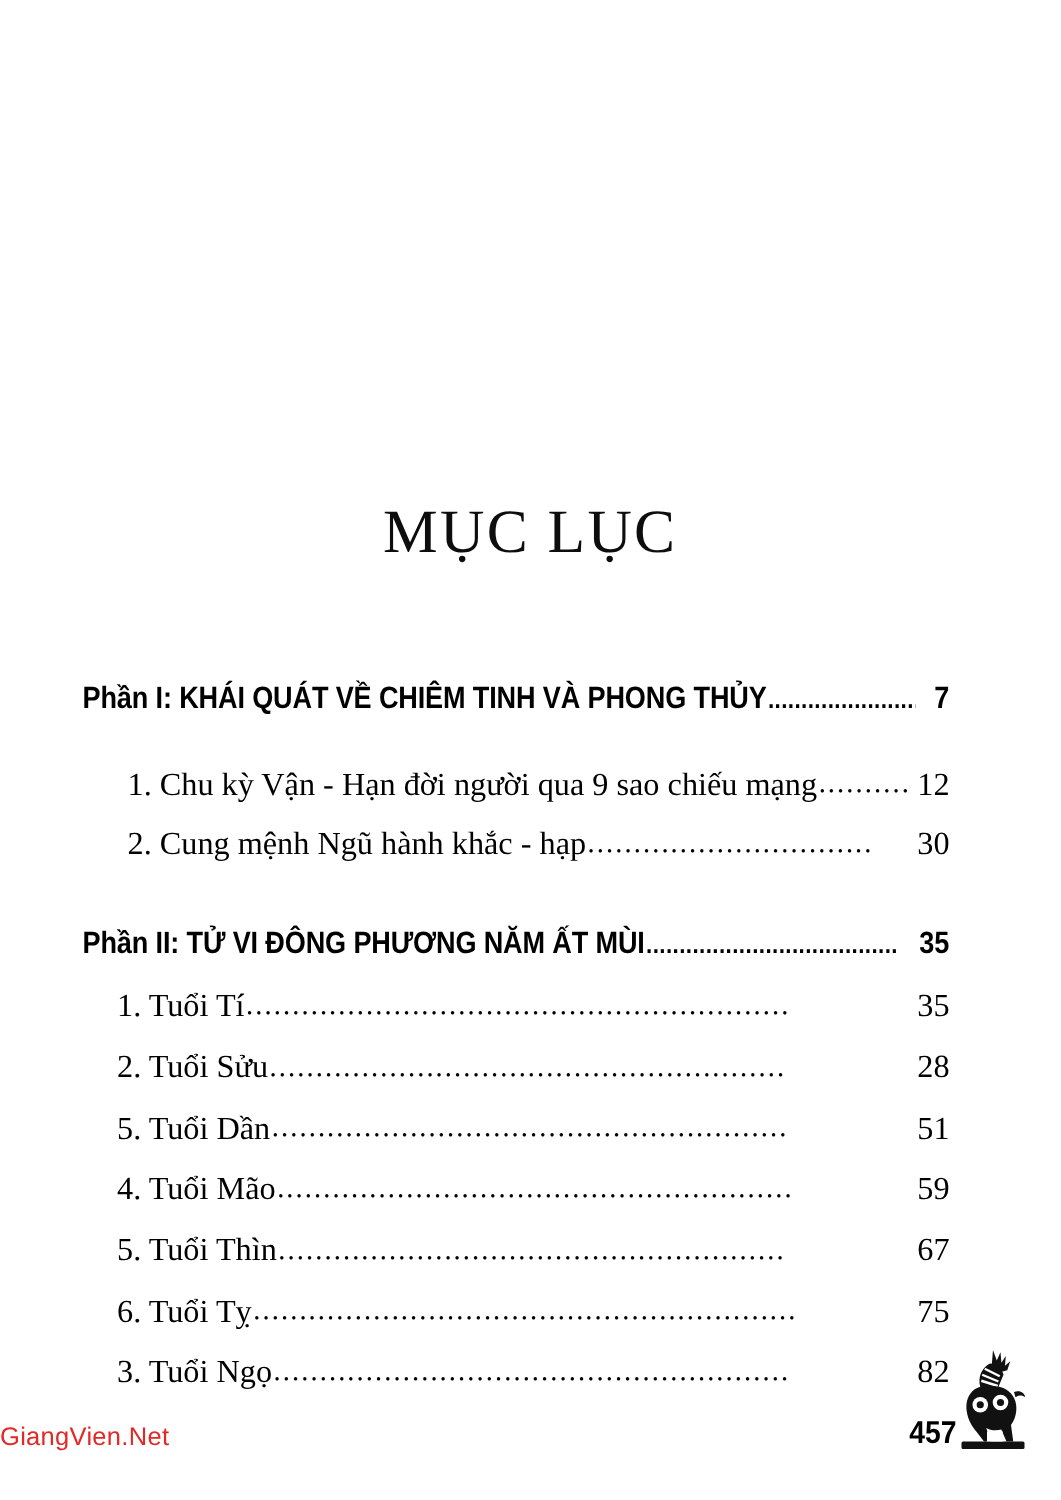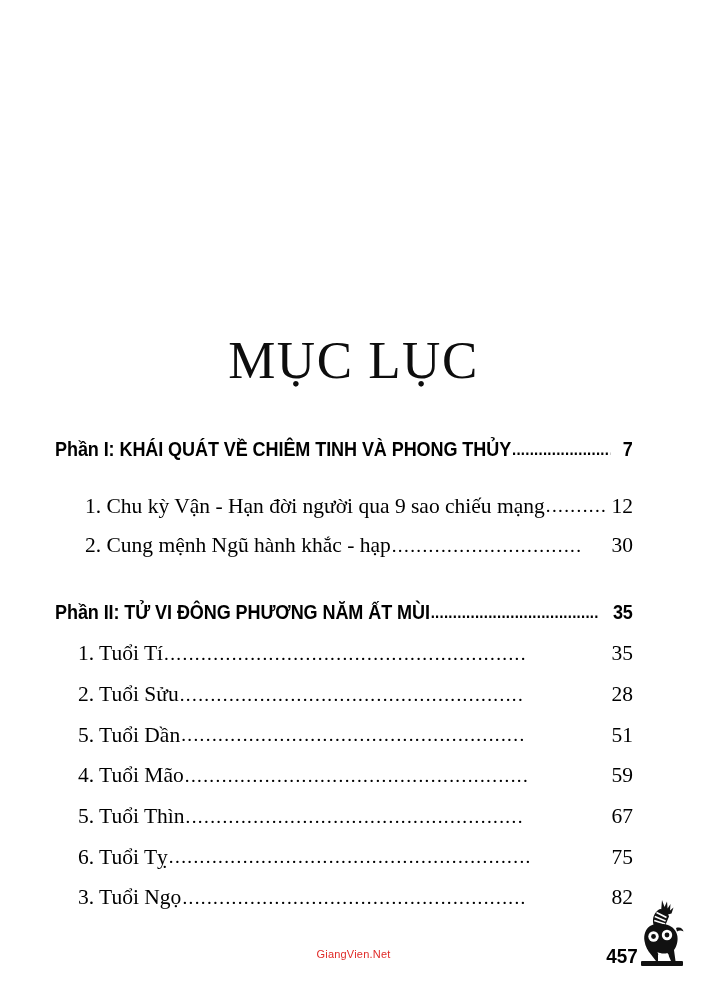--- a/index.html
+++ b/index.html
@@ -25,31 +25,31 @@
 
   
   .toc-title {
     position: absolute;
     top: 334px;
     left: 0;
     width: 707px;
     text-align: center;
     font-family: "Liberation Serif", "DejaVu Serif", serif;
     font-variant: small-caps;
-    font-size: 53px;
+    font-size: 41px;
     letter-spacing: 1.5px;
     color: #0d0d0d;
     line-height: 1;
     white-space: nowrap;
   }
 
   
   .toc {
     position: absolute;
-    top: 438px;
+    top: 455px;
     left: 55px;
     width: 578px;
   }
 
   .entry {
     display: flex;
     align-items: flex-end;
     width: 100%;
     white-space: nowrap;
   }
@@ -126,23 +126,22 @@
     width: 555px;
   }
   .group-2 .sub + .sub { margin-top: 17px; }
 
   
   .watermark {
     position: absolute;
     top: 948px;
     left: 0;
     width: 707px;
-    text-align: center;
     font-family: "Liberation Sans", sans-serif;
-    font-size: 11px;
+    font-size: 17px;
     color: #e02a27;
     letter-spacing: 0.2px;
     white-space: nowrap;
   }
 
   .page-number {
     position: absolute;
     top: 944px;
     left: 598px;
     width: 48px;

